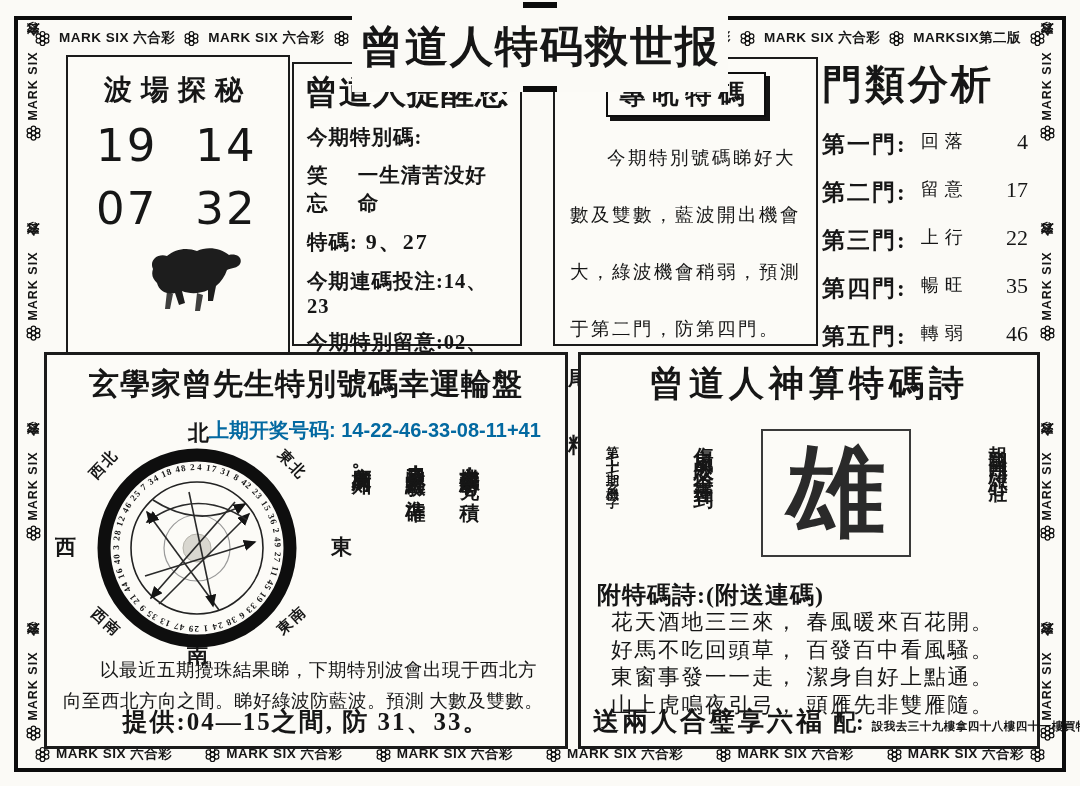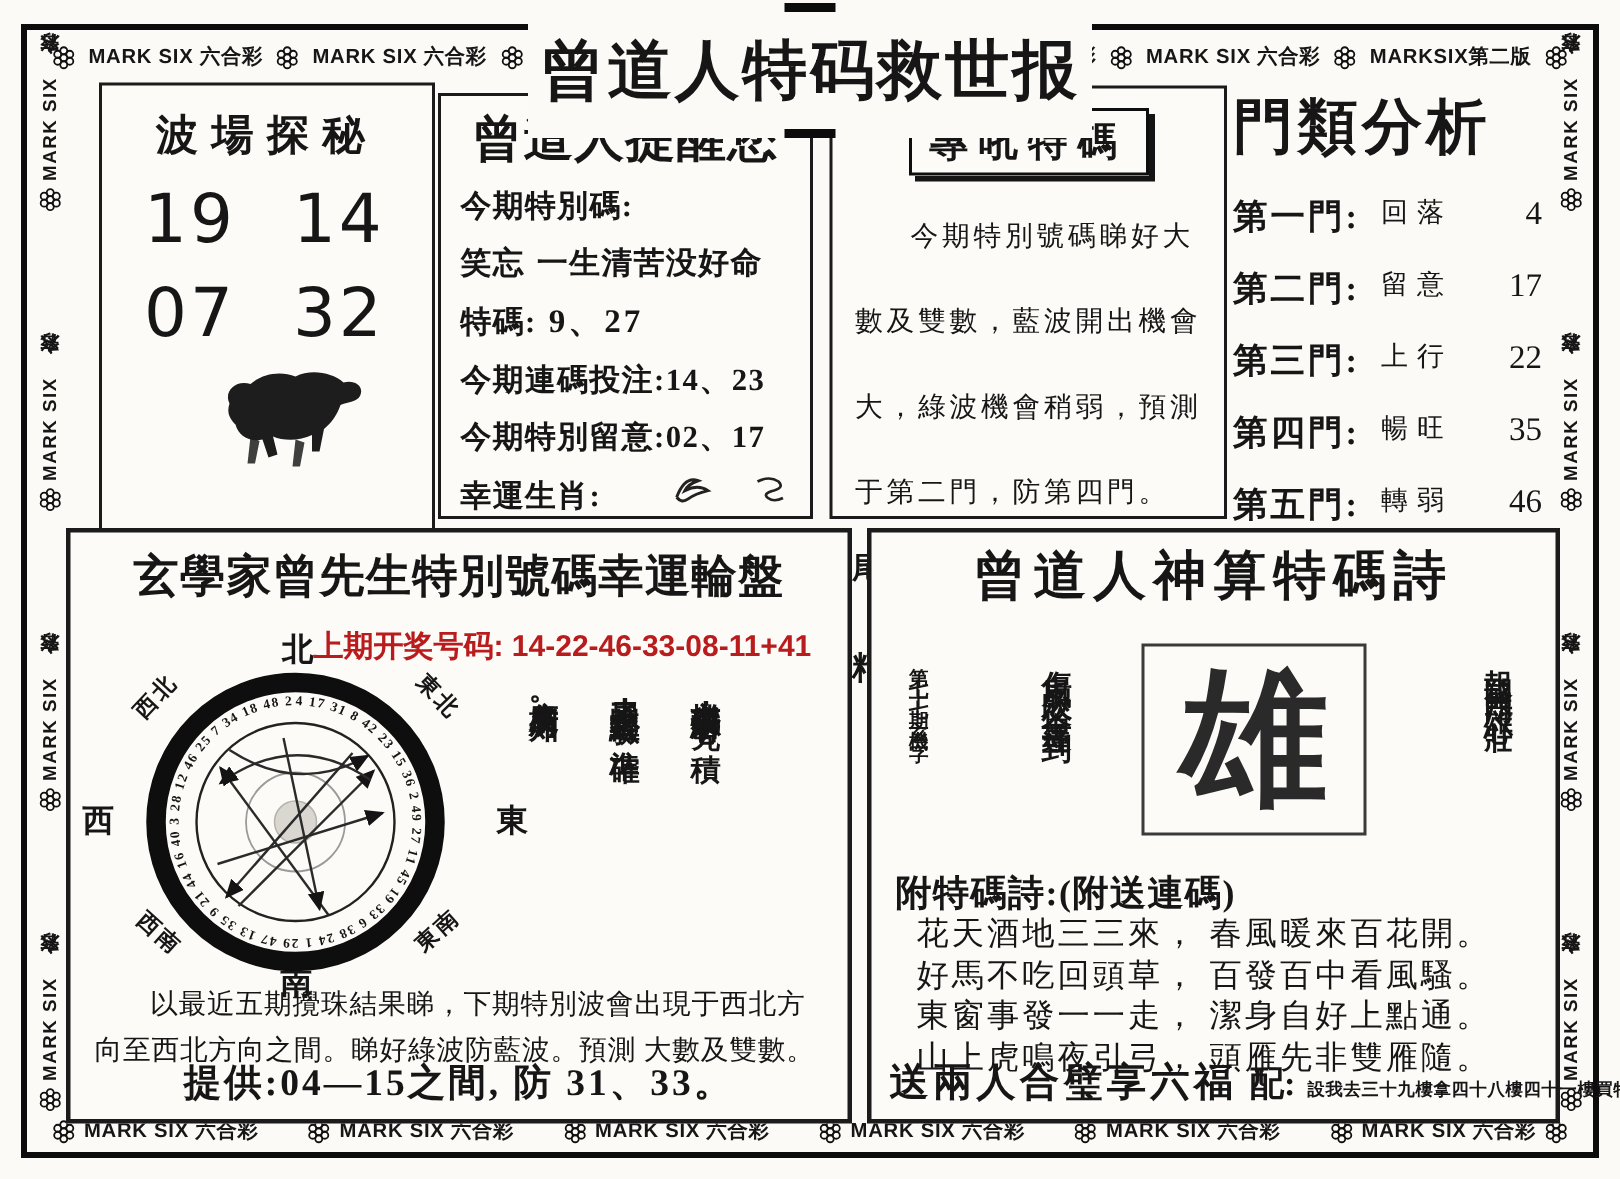--- a/index.html
+++ b/index.html
@@ -260,21 +260,21 @@
         <span>07</span>
         <span>32</span>
       </div>
     </div>
     <svg class="dog" viewBox="0 0 110 78">
       <path fill="#1d1d1d" d="M16,30 C12,22 20,14 30,17 C38,10 50,8 60,12 C70,7 84,9 92,16 C100,14 106,19 103,25 C101,29 94,29 90,31 C88,37 84,43 79,47 L76,62 L71,62 L71,51 C63,55 52,55 45,52 L48,64 L42,66 L38,54 C30,56 22,52 20,44 C16,40 14,36 16,30 Z"></path>
       <path fill="#1d1d1d" d="M30,52 L28,70 L33,70 L36,55 Z M60,54 L58,72 L63,72 L66,56 Z" opacity="0.85"></path>
     </svg>
   </div>
 
-  <div class="box" style="left:292px;top:62px;width:250px;height:284px;">
+  <div class="box" style="left:292px;top:62px;width:230px;height:284px;">
     <div class="remind-title">曾道人提醒您</div>
     <div class="remind-lines">
       <div class="rline">今期特別碼:</div>
       <div class="rline">
         <span>笑忘</span>
         <span>一生清苦没好命</span>
       </div>
       <div class="rline">
         <span>特碼:</span>
         <span class="num">9、27</span>
@@ -340,21 +340,21 @@
     <div class="cat-row">
       <span class="cat-door">第五門:</span>
       <span class="cat-word">轉弱</span>
       <span class="cat-num">46</span>
     </div>
   </div>
 
   <div class="box" style="left:44px;top:352px;width:524px;height:397px;border-width:3px;">
     <div class="wheel-title">玄學家曾先生特別號碼幸運輪盤</div>
 
-    <div class="lastdraw" style="color:#b91c1c;">
+    <div class="lastdraw" style="color:#0369a1;">
       <span>上期开奖号码:</span>
       <span>14-22-46-33-08-11+41</span>
     </div>
 
     <div class="clabel" style="left:141px;top:64px;">北</div>
     <div class="clabel" style="left:140px;top:286px;">南</div>
     <div class="clabel" style="left:284px;top:178px;">東</div>
     <div class="clabel" style="left:8px;top:178px;">西</div>
     <div class="clabel diag" style="left:40px;top:100px;transform:rotate(-47deg);">西北</div>
     <div class="clabel diag" style="left:228px;top:100px;transform:rotate(46deg);">東北</div>

